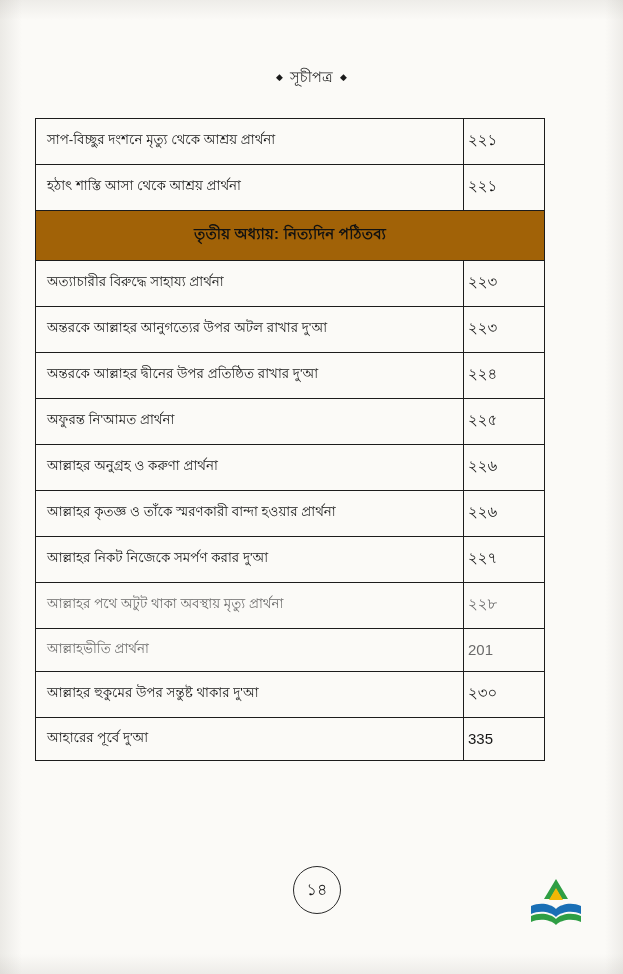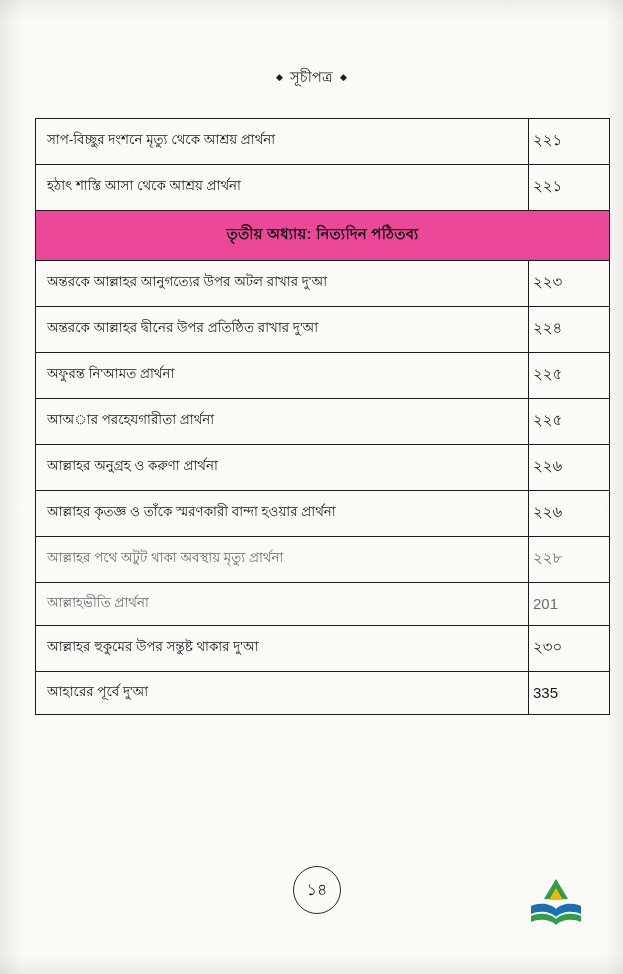--- a/index.html
+++ b/index.html
@@ -48,21 +48,21 @@
   .header .dot {
     display: inline-block;
     font-size: 9px;
     vertical-align: middle;
     margin: 0 7px;
     position: relative;
     top: -1px;
   }
   .toc {
     margin-top: 28px;
-    width: 575px;
+    width: 510px;
     border-collapse: collapse;
     table-layout: fixed;
   }
   .toc td {
     border: 1.3px solid #1c1c1c;
     padding: 0;
     vertical-align: middle;
   }
   .toc td.title {
     padding: 9px 11px 11px 11px;
@@ -72,21 +72,21 @@
     height: 22px;
   }
   .toc td.page-no {
     width: 72px;
     text-align: left;
     font-size: 15px;
     color: #161616;
     padding: 9px 4px 11px 4px;
   }
   .toc tr.chapter td {
-    background: #ec4899;
+    background: #a16207;
     text-align: center;
     font-size: 15px;
     font-weight: bold;
     color: #111111;
     padding: 11px 8px 13px 8px;
     letter-spacing: 0.2px;
   }
   .toc tr.faint td.title,
   .toc tr.faint td.page-no {
     color: #4a4a4a;
@@ -143,51 +143,55 @@
 
         <tr>
           <td class="title">হঠাৎ শাস্তি আসা থেকে আশ্রয় প্রার্থনা</td>
           <td class="page-no">২২১</td>
         </tr>
 
         <tr class="chapter">
           <td colspan="2">তৃতীয় অধ্যায়: নিত্যদিন পঠিতব্য</td>
         </tr>
 
+        <tr>
+          <td class="title">অত্যাচারীর বিরুদ্ধে সাহায্য প্রার্থনা</td>
+          <td class="page-no">২২৩</td>
+        </tr>
 
         <tr>
           <td class="title">অন্তরকে আল্লাহর আনুগত্যের উপর অটল রাখার দু'আ</td>
           <td class="page-no">২২৩</td>
         </tr>
 
         <tr>
           <td class="title">অন্তরকে আল্লাহর দ্বীনের উপর প্রতিষ্ঠিত রাখার দু'আ</td>
           <td class="page-no">২২৪</td>
         </tr>
 
         <tr>
           <td class="title">অফুরন্ত নি'আমত প্রার্থনা</td>
           <td class="page-no">২২৫</td>
         </tr>
 
-        <tr>
-          <td class="title">আঅার পরহেযগারীতা প্রার্থনা</td>
-          <td class="page-no">২২৫</td>
-        </tr>
 
         <tr>
           <td class="title">আল্লাহর অনুগ্রহ ও করুণা প্রার্থনা</td>
           <td class="page-no">২২৬</td>
         </tr>
 
         <tr>
           <td class="title">আল্লাহর কৃতজ্ঞ ও তাঁকে স্মরণকারী বান্দা হওয়ার প্রার্থনা</td>
           <td class="page-no">২২৬</td>
         </tr>
 
+        <tr>
+          <td class="title">আল্লাহর নিকট নিজেকে সমর্পণ করার দু'আ</td>
+          <td class="page-no">২২৭</td>
+        </tr>
 
         <tr class="faint">
           <td class="title">আল্লাহর পথে অটুট থাকা অবস্থায় মৃত্যু প্রার্থনা</td>
           <td class="page-no">২২৮</td>
         </tr>
 
         <tr class="faint">
           <td class="title">আল্লাহভীতি প্রার্থনা</td>
           <td class="page-no">201</td>
         </tr>

